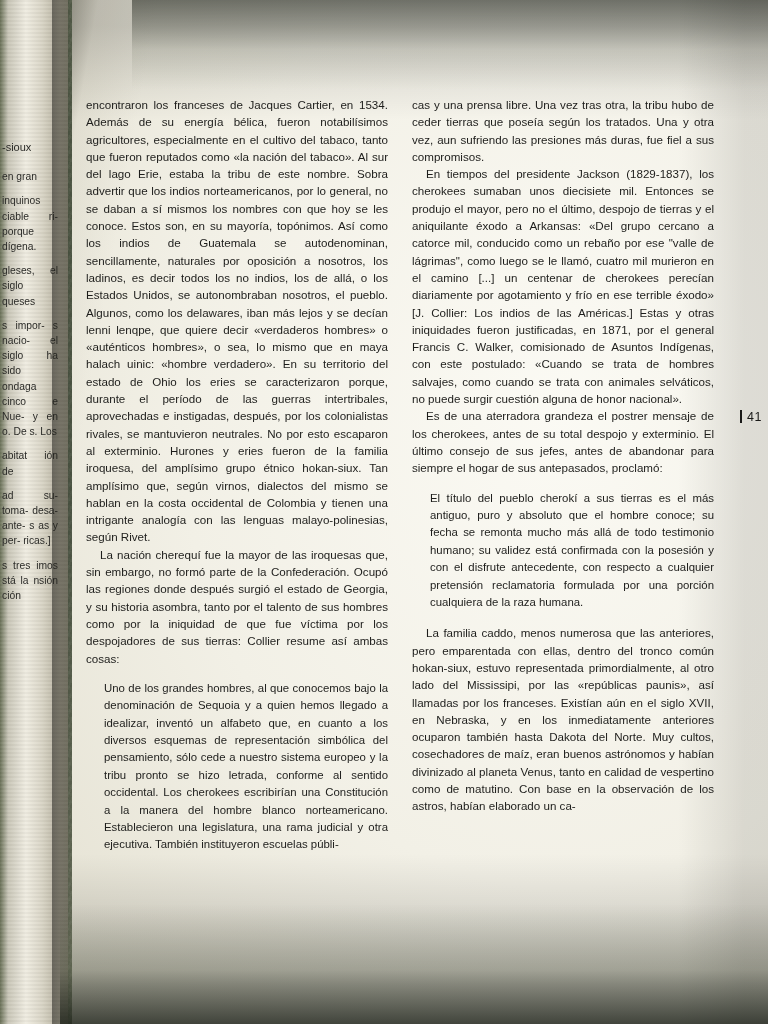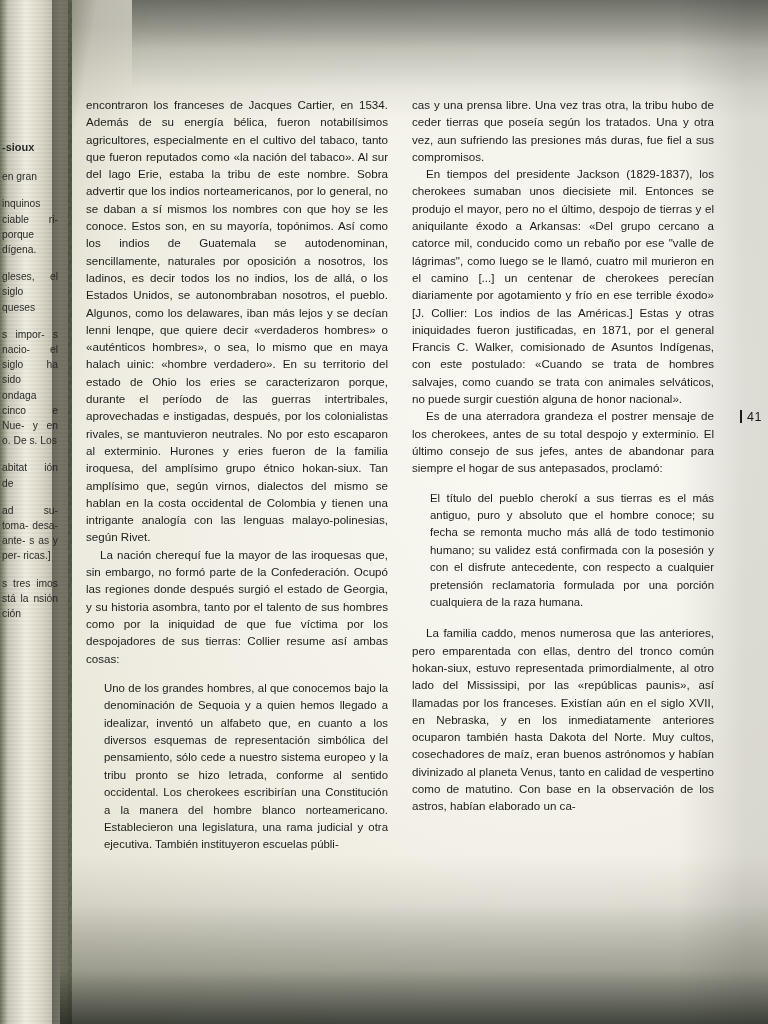--- a/index.html
+++ b/index.html
@@ -75,25 +75,25 @@
     left: 0; top: 140px;
     width: 56px; height: 740px;
     color: #2b2b28;
     font-size: 10.3px;
     line-height: 15.2px;
     text-align: justify;
     overflow: hidden;
     padding-left: 2px;
   }
   .left-sliver .hdr {
-    font-weight: bold;
+    font-weight: normal;
     font-size: 11px;
     margin-bottom: 14px;
   }
-  .left-sliver p { margin: 12px 0 9px 0; }
+  .left-sliver p { margin: 0 0 9px 0; }
 
   
   .page {
     position: absolute;
     left: 72px; top: 0;
     width: 696px; height: 1024px;
     background:
       linear-gradient(100deg, rgba(90,88,72,0.40) 0px, rgba(180,176,158,0.18) 26px, rgba(255,255,255,0) 85px),
       radial-gradient(ellipse at 70% 40%, #fbfaf4 0%, #f2f0e6 55%, #e4e1d2 100%);
   }

